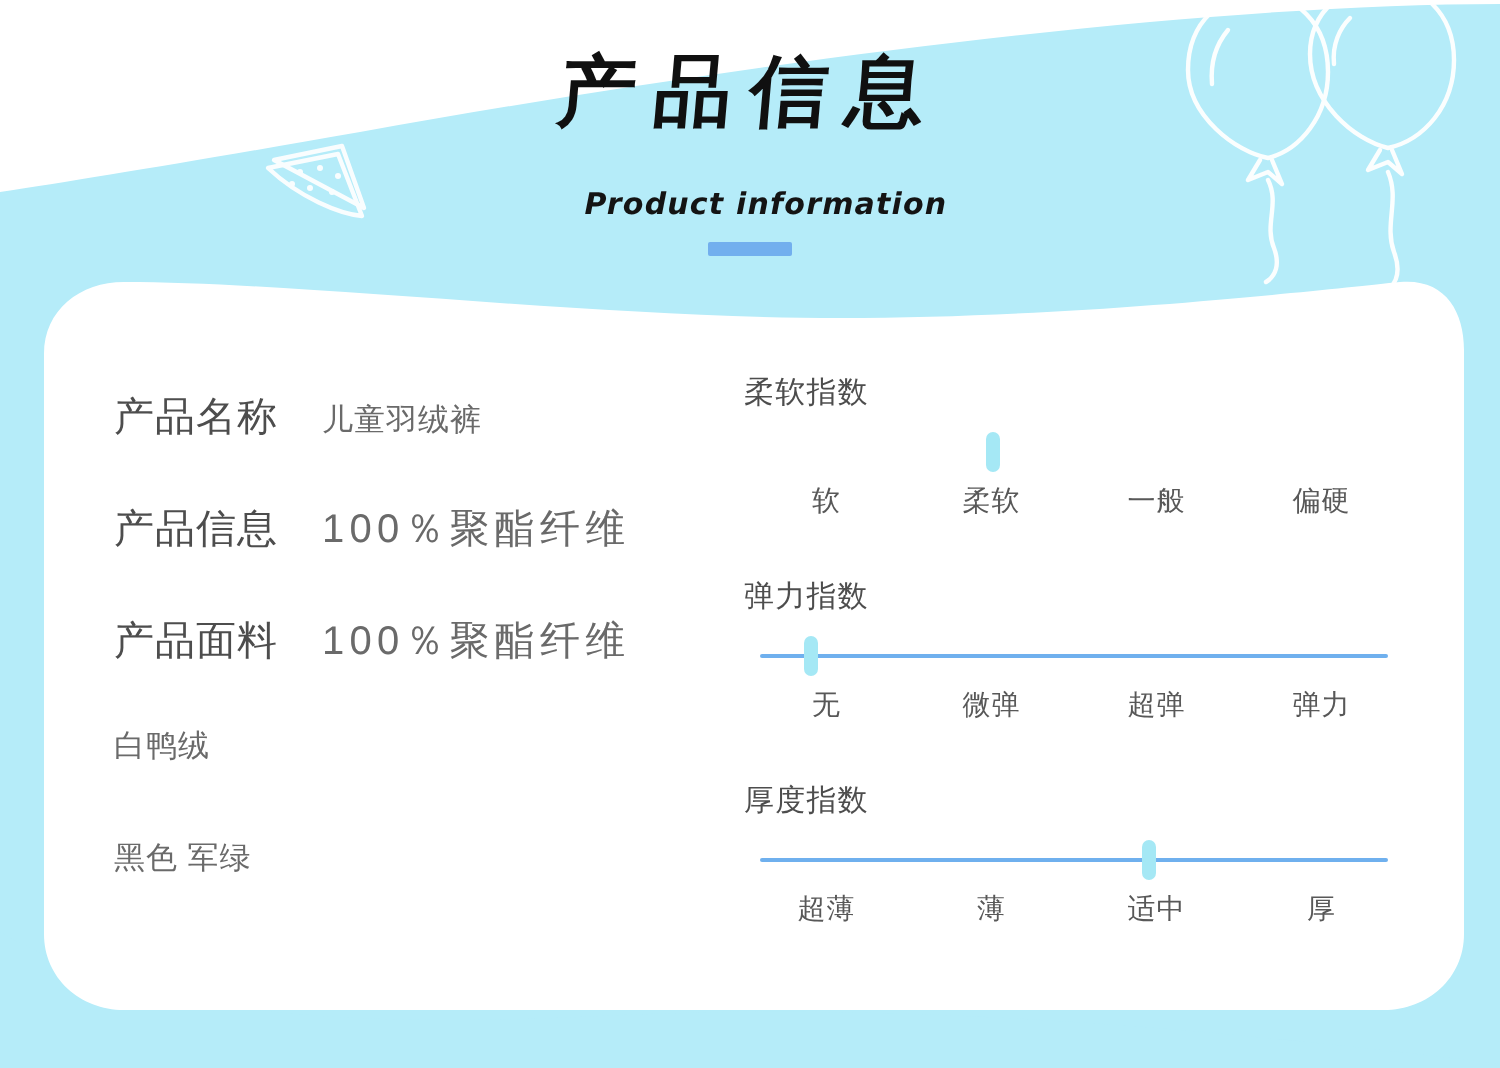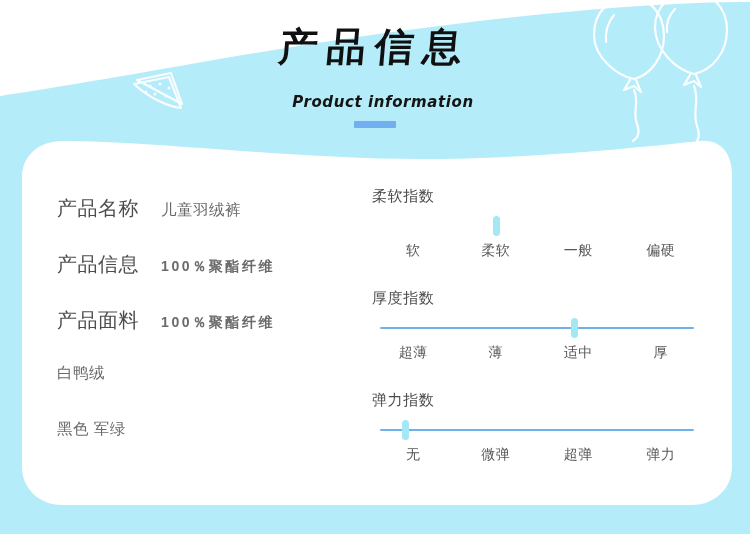--- a/index.html
+++ b/index.html
@@ -97,22 +97,21 @@
     color: #4d4d4d;
     letter-spacing: 0.5px;
   }
   .spec-value {
     font-size: 15.5px;
     color: #6a6a6a;
     letter-spacing: 0.5px;
   }
   .spec-value.spaced {
     letter-spacing: 2.6px;
-    font-size: 14px;
-    font-weight: bold;
+    font-size: 20px;
   }
   
   .slider-area {
     position: absolute;
     left: 372px;
     top: 72px;
     width: 330px;
   }
   .slider-group {
     margin-bottom: 29px;
@@ -255,42 +254,42 @@
         </div>
         <div class="slider-labels">
           <div class="slider-label">软</div>
           <div class="slider-label">柔软</div>
           <div class="slider-label">一般</div>
           <div class="slider-label">偏硬</div>
         </div>
       </div>
 
       <div class="slider-group">
+        <div class="slider-title">弹力指数</div>
+        <div class="slider-track-wrap">
+          <div class="slider-track"></div>
+          <div class="slider-thumb" style="left:8%"></div>
+        </div>
+        <div class="slider-labels">
+          <div class="slider-label">无</div>
+          <div class="slider-label">微弹</div>
+          <div class="slider-label">超弹</div>
+          <div class="slider-label">弹力</div>
+        </div>
+      </div>
+
+      <div class="slider-group">
         <div class="slider-title">厚度指数</div>
         <div class="slider-track-wrap">
           <div class="slider-track"></div>
           <div class="slider-thumb" style="left:62%"></div>
         </div>
         <div class="slider-labels">
           <div class="slider-label">超薄</div>
           <div class="slider-label">薄</div>
           <div class="slider-label">适中</div>
           <div class="slider-label">厚</div>
         </div>
       </div>
 
-      <div class="slider-group">
-        <div class="slider-title">弹力指数</div>
-        <div class="slider-track-wrap">
-          <div class="slider-track"></div>
-          <div class="slider-thumb" style="left:8%"></div>
-        </div>
-        <div class="slider-labels">
-          <div class="slider-label">无</div>
-          <div class="slider-label">微弹</div>
-          <div class="slider-label">超弹</div>
-          <div class="slider-label">弹力</div>
-        </div>
-      </div>
-
     </div>
   </div>
 </div>
 
 </body></html>

